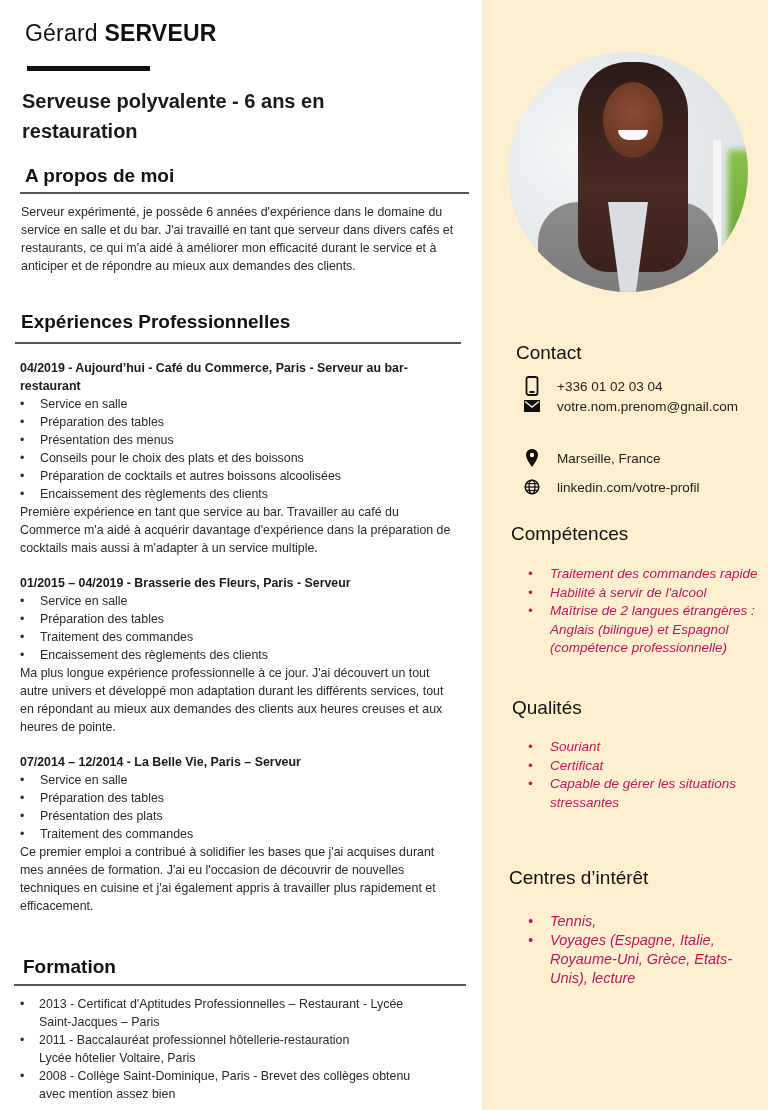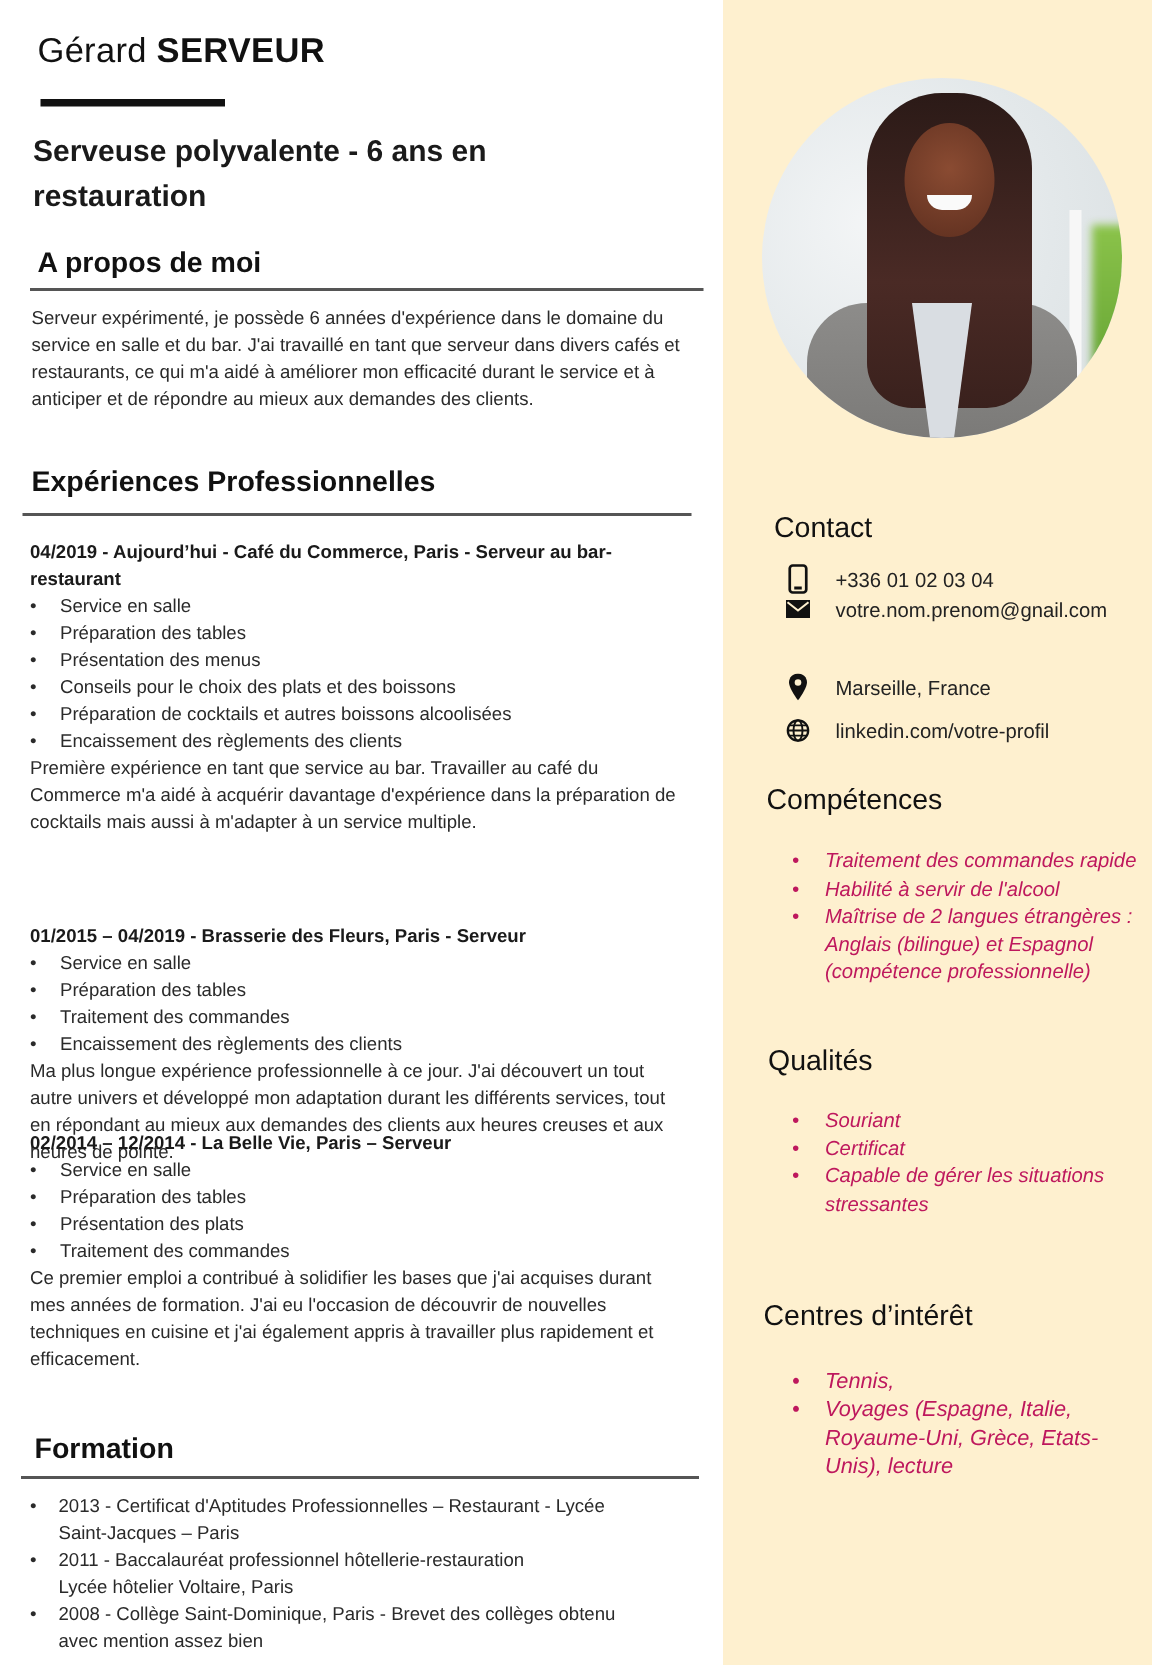--- a/index.html
+++ b/index.html
@@ -74,33 +74,33 @@
     <li>Service en salle</li>
     <li>Préparation des tables</li>
     <li>Présentation des menus</li>
     <li>Conseils pour le choix des plats et des boissons</li>
     <li>Préparation de cocktails et autres boissons alcoolisées</li>
     <li>Encaissement des règlements des clients</li>
   </ul>
   <div class="desc">Première expérience en tant que service au bar. Travailler au café du Commerce m'a aidé à acquérir davantage d'expérience dans la préparation de cocktails mais aussi à m'adapter à un service multiple.</div>
 </div>
 
-<div class="job" style="top:574px;margin-top:41px;">
+<div class="job" style="top:574px;">
   <div class="job-head">01/2015 – 04/2019  - Brasserie des Fleurs, Paris  - Serveur</div>
   <ul class="bullets">
     <li>Service en salle</li>
     <li>Préparation des tables</li>
     <li>Traitement des commandes</li>
     <li>Encaissement des règlements des clients</li>
   </ul>
   <div class="desc">Ma plus longue expérience professionnelle à ce jour. J'ai découvert un tout autre univers et développé mon adaptation durant les différents services, tout en répondant au mieux aux demandes des clients aux heures creuses et aux heures de pointe.</div>
 </div>
 
 <div class="job" style="top:753px;">
-  <div class="job-head">02/2014 – 12/2014 - La Belle Vie, Paris – Serveur</div>
+  <div class="job-head">07/2014 – 12/2014 - La Belle Vie, Paris – Serveur</div>
   <ul class="bullets">
     <li>Service en salle</li>
     <li>Préparation des tables</li>
     <li>Présentation des plats</li>
     <li>Traitement des commandes</li>
   </ul>
   <div class="desc">Ce premier emploi a contribué à solidifier les bases que j'ai acquises durant mes années de formation. J'ai eu l'occasion de découvrir de nouvelles techniques en cuisine et j'ai également appris à travailler plus rapidement et efficacement.</div>
 </div>
 
 <div class="section-title" style="left:23px; top:956px;">Formation</div>

